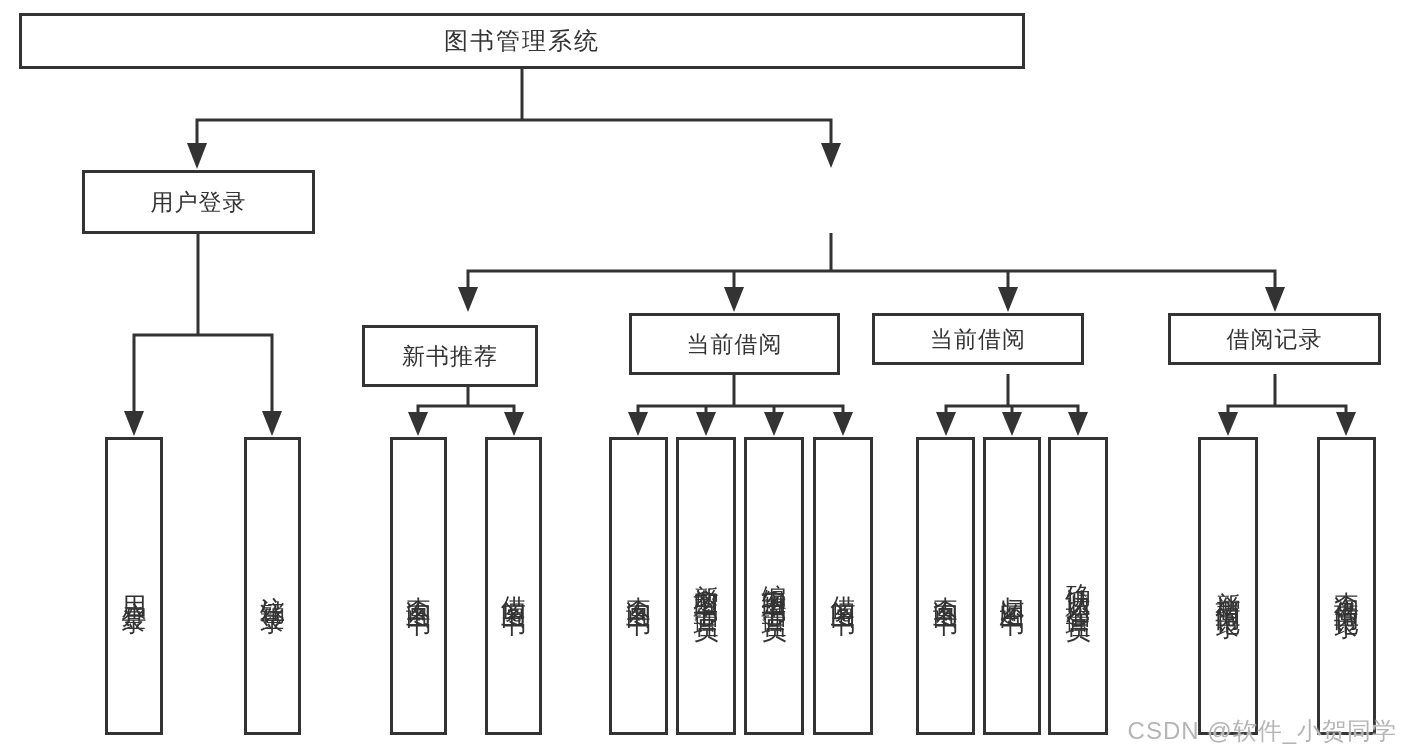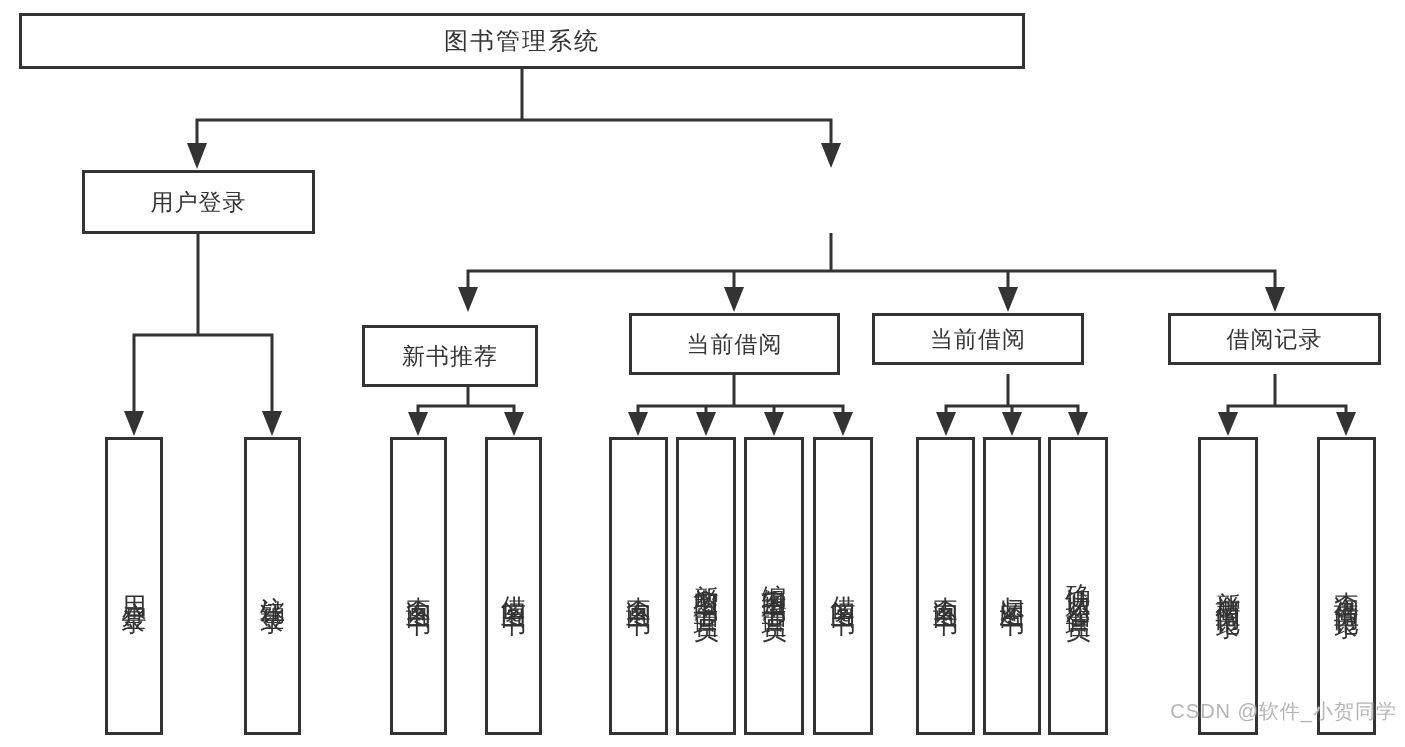--- a/index.html
+++ b/index.html
@@ -26,22 +26,22 @@
   .box.v span{
     writing-mode:vertical-rl;
     text-orientation:mixed;
     font-size:25px;
     letter-spacing:5px;
     line-height:1;
     white-space:nowrap;
   }
   .watermark{
     position:absolute;
-    right:8px;bottom:22px;
-    font-size:20px;
+    right:8px;bottom:0;
+    font-size:24px;
     color:#b5b5b5;
     letter-spacing:1px;
     white-space:nowrap;
     text-shadow:0 0 2px #ffffff;
   }
 </style>
 </head>
 <body>
 
 <div class="canvas">

